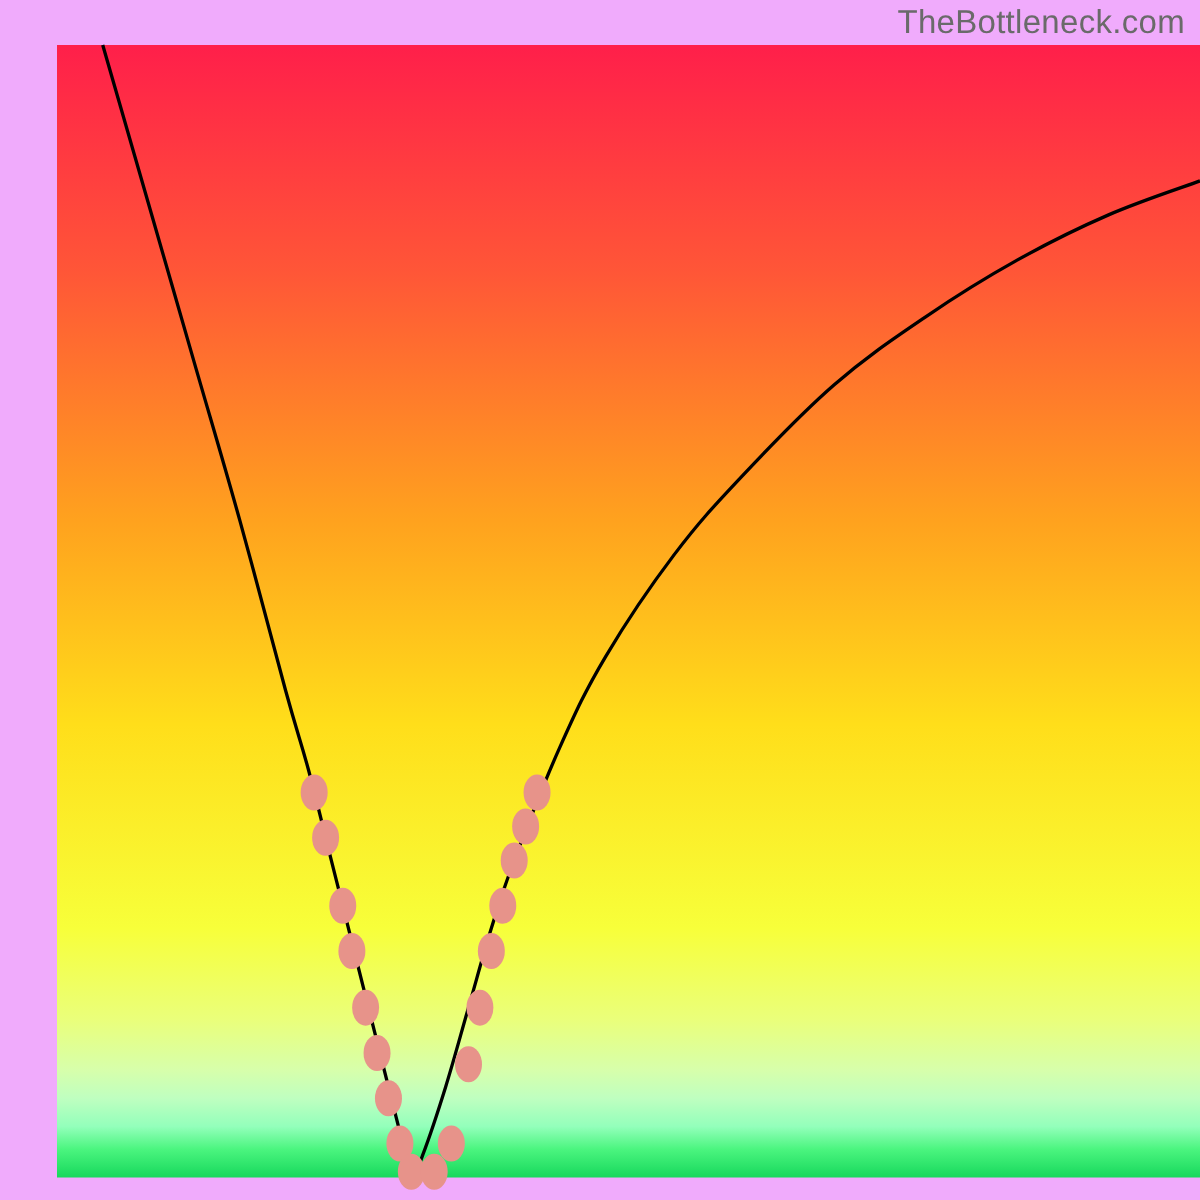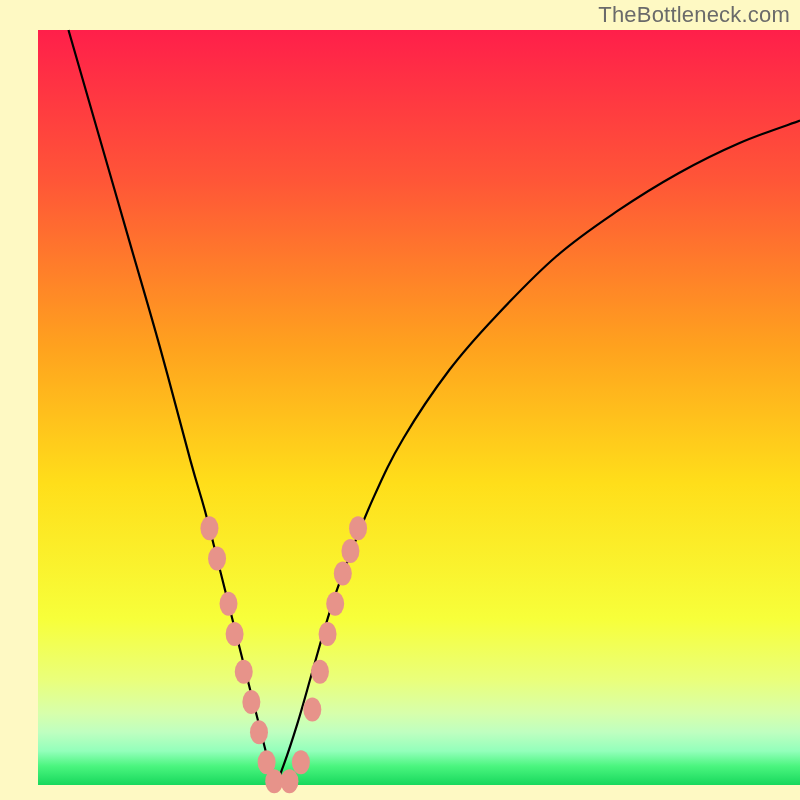--- a/index.html
+++ b/index.html
@@ -10,21 +10,21 @@
     background: #000;
     overflow: hidden;
     font-family: Arial, Helvetica, sans-serif;
   }
   .frame {
     position: absolute;
     left: 0;
     top: 0;
     width: 800px;
     height: 800px;
-    background: #fef9c3;
+    background: #f0abfc;
   }
   .watermark {
     position: absolute;
     top: 2px;
     right: 10px;
     color: #6a6a6a;
     font-size: 22px;
     letter-spacing: 0.2px;
     font-weight: 400;
   }

